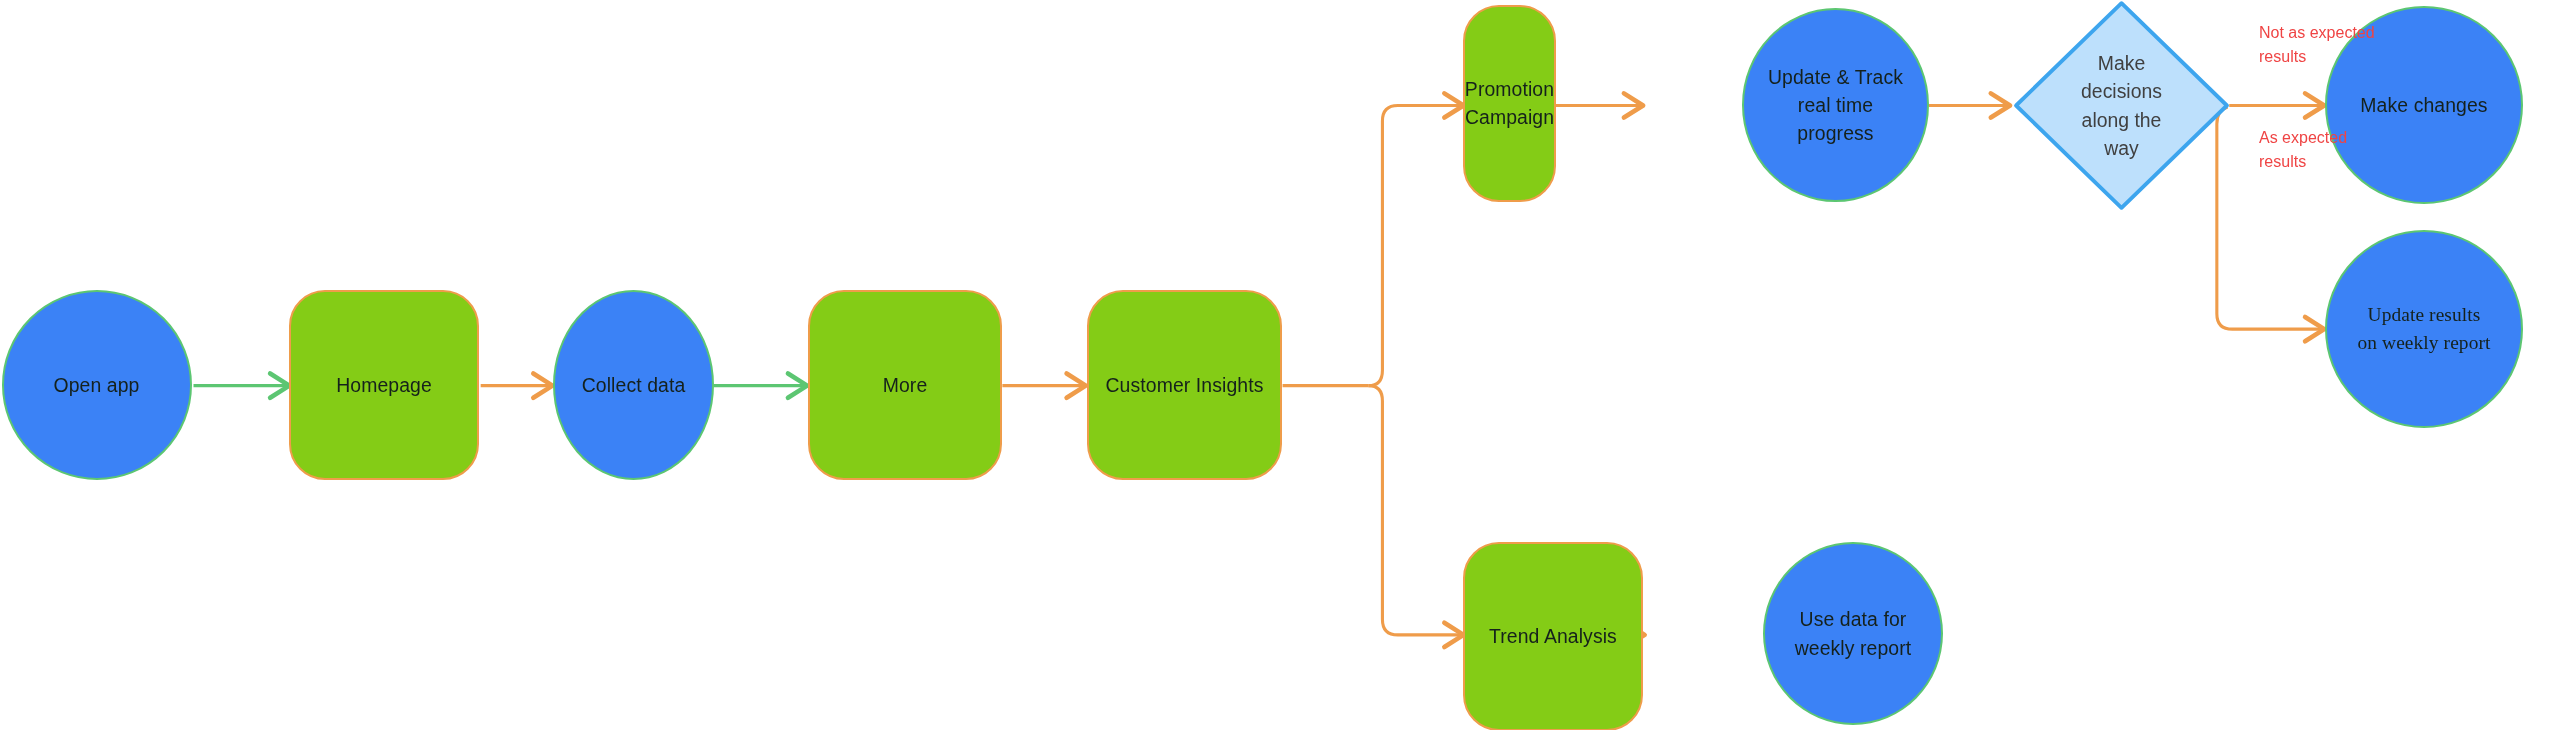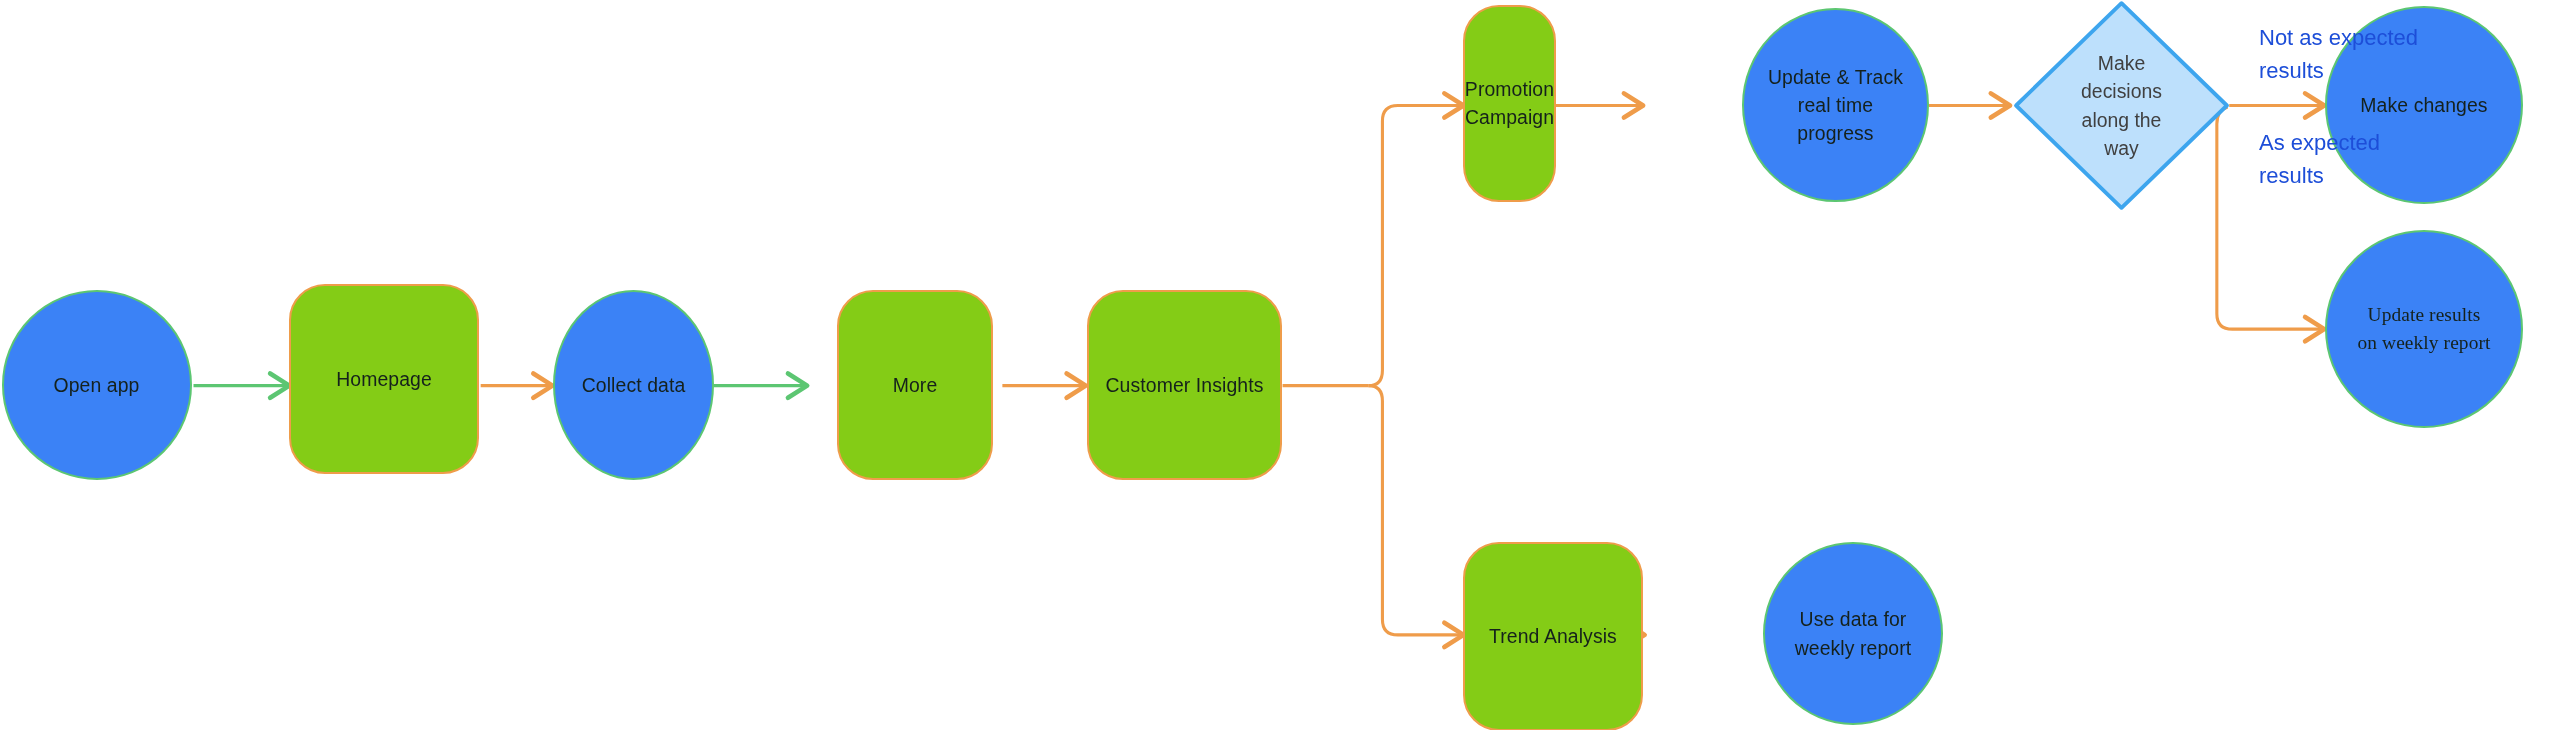--- a/index.html
+++ b/index.html
@@ -61,22 +61,22 @@
     position: relative;
     z-index: 2;
     text-align: center;
     color: #404040;
     font-size: 19.4px;
     line-height: 1.45;
     width: 70%;
   }
   .edge-label {
     position: absolute;
-    color: #1d4ed8;
-    font-size: 22px;
+    color: #ef4444;
+    font-size: 16px;
     line-height: 1.5;
     white-space: pre-line;
     text-align: left;
   }
 </style>
 </head>
 <body>
 
 <div id="canvas">
 
@@ -112,29 +112,29 @@
 
     <path d="M2878,138 Q2864,142 2864,160 L2864,405 Q2864,425 2884,425 L3000,425" fill="none" stroke="#ef9c4a" stroke-width="4" marker-end="url(#arrow-orange)"></path>
 
     <path d="M2010,820 L2122,820" fill="none" stroke="#ef9c4a" stroke-width="4" marker-end="url(#arrow-orange)"></path>
   </svg>
 
   <div class="node shape-circle" style="left:1.5px; top:290px; width:190px; height:190px;">
     <span class="lbl">Open app</span>
   </div>
 
-  <div class="node shape-round" style="left:289px; top:284px; width:190px; height:190px;">
+  <div class="node shape-round" style="left:289px; top:290px; width:190px; height:190px;">
     <span class="lbl">Homepage</span>
   </div>
 
   <div class="node shape-circle" style="left:553px; top:290px; width:161px; height:190px;">
     <span class="lbl">Collect data</span>
   </div>
 
-  <div class="node shape-round" style="left:808px; top:290px; width:156px; height:190px;margin-left:29px;">
+  <div class="node shape-round" style="left:808px; top:290px; width:194px; height:190px;">
     <span class="lbl">More</span>
   </div>
 
   <div class="node shape-round" style="left:1087px; top:290px; width:195px; height:190px;">
     <span class="lbl">Customer Insights</span>
   </div>
 
   <div class="node shape-round" style="left:1463px; top:4.6px; width:93px; height:197px; width:93px;">
     <span class="lbl">Promotion Campaign</span>
   </div>

